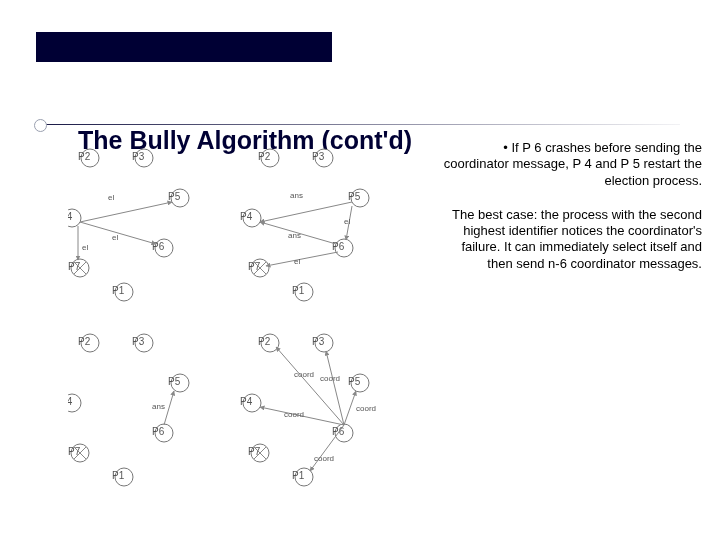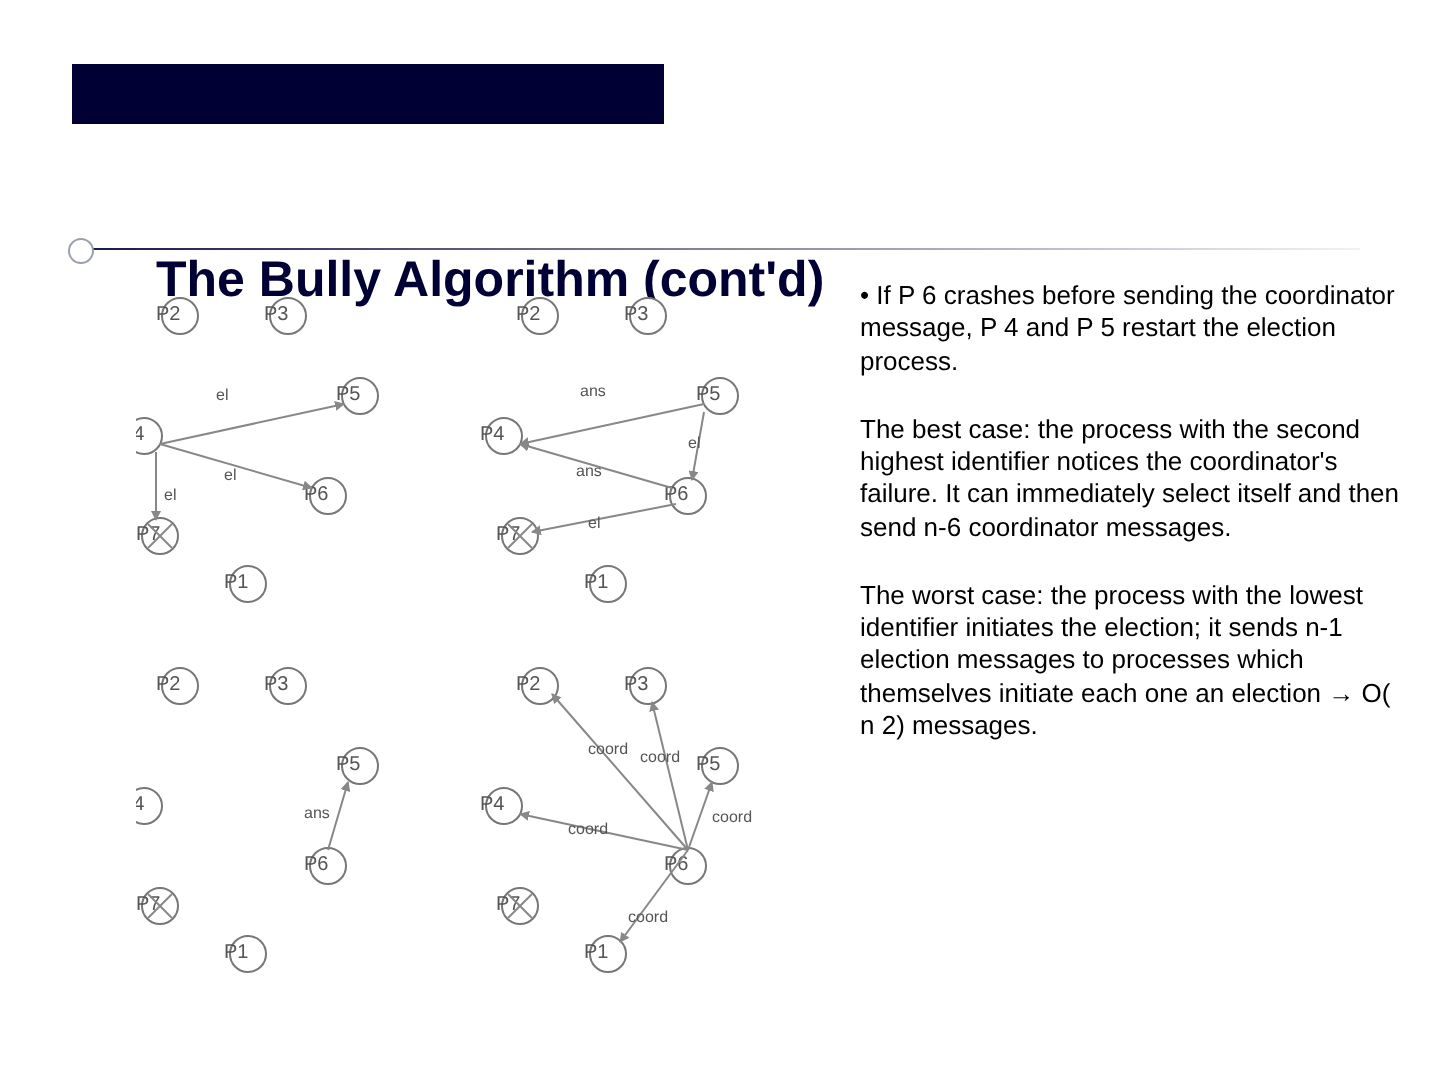--- a/index.html
+++ b/index.html
@@ -67,21 +67,21 @@
   .diagram-area .edge { stroke:#888; stroke-width:1; fill:none; }
   .diagram-area .x { stroke:#888; stroke-width:1; }
   .text-col {
     position: absolute;
     left: 430px;
     top: 140px;
     width: 272px;
     font-size: 13px;
     line-height: 1.25;
   }
-  .text-col p { margin: 0 0 18px 0; }
+  .text-col p { margin: 0 0 18px 12px; text-align: right; }
   .arrow { font-family: "Arial", sans-serif; }
 </style>
 </head>
 <body>
 
 <div class="slide">
   <div class="top-accent"></div>
   <div class="title">The Bully Algorithm (cont'd)</div>
   <div class="rule"></div>
   <div class="rule-dot"></div>
@@ -194,17 +194,14 @@
         <text class="lbl" x="108" y="86">coord</text>
         <text class="lbl" x="36" y="92">coord</text>
         <text class="lbl" x="66" y="136">coord</text>
       </g>
     </svg>
   </div>
 
   <div class="text-col">
     <p>• If P 6 crashes before sending the coordinator message, P 4 and P 5 restart the election process.</p>
     <p>The best case: the process with the second highest identifier notices the coordinator's failure. It can immediately select itself and then send n-6 coordinator messages.</p>
-    <p>
-      <span>The worst case: the process with the lowest identifier initiates the election; it sends n-1 election messages to processes which themselves initiate each one an election </span><span class="arrow">→</span><span> O( n 2) messages.</span>
-    </p>
   </div>
 </div>
 
 </body></html>

